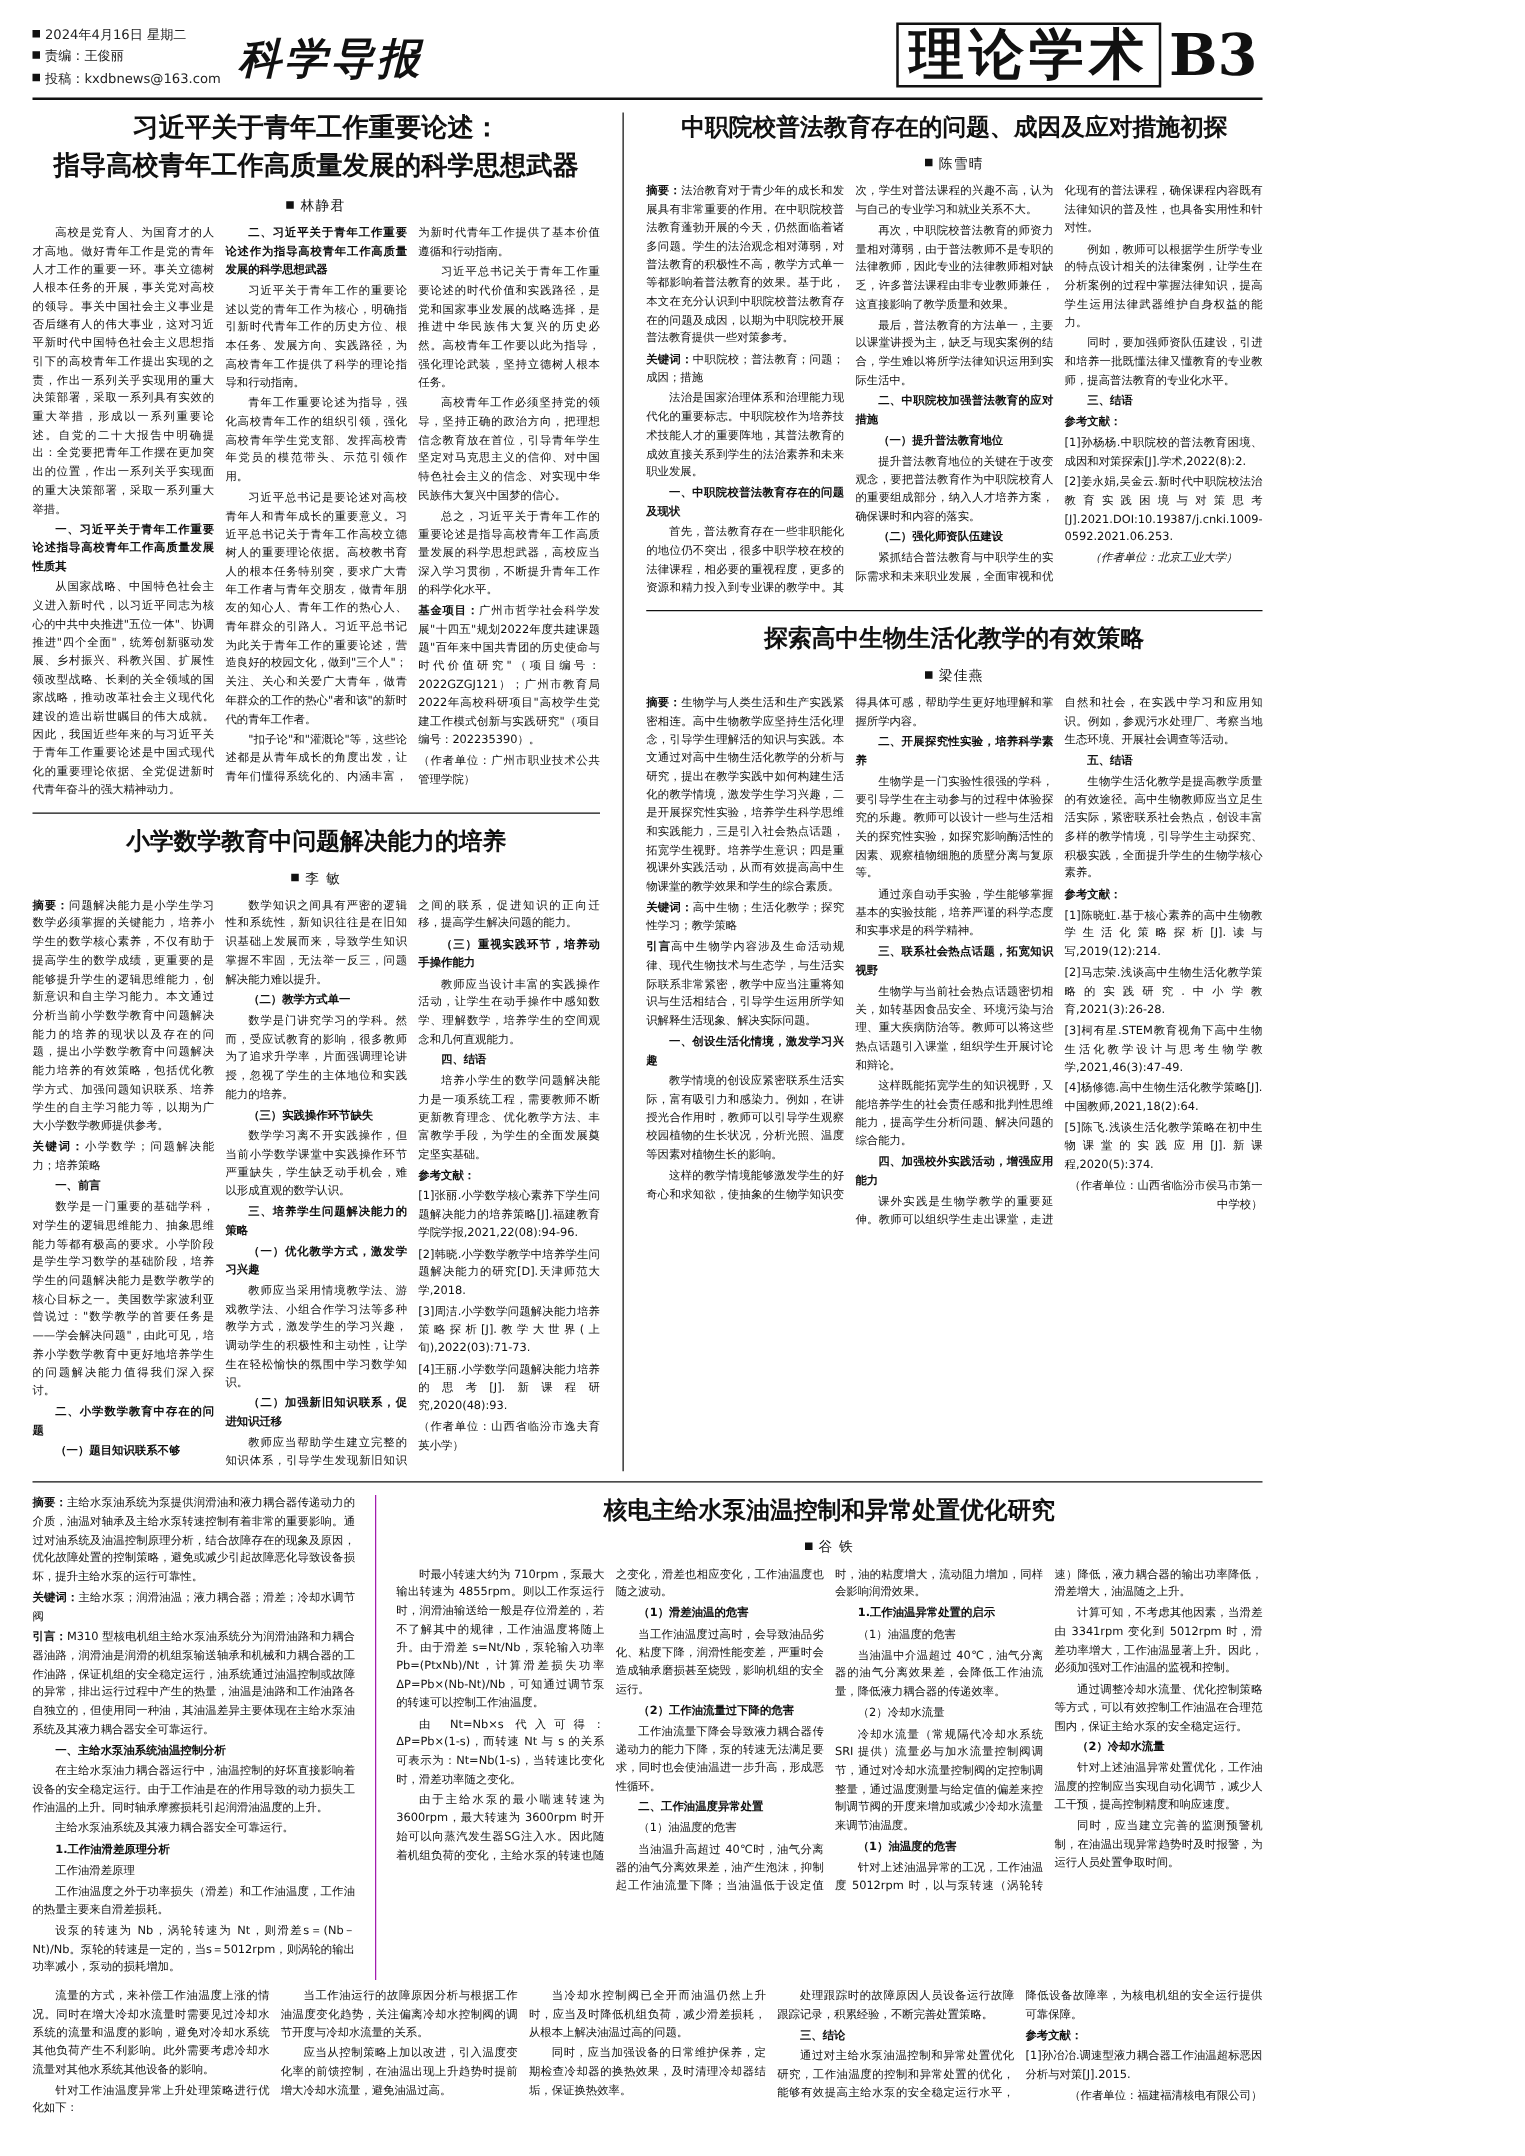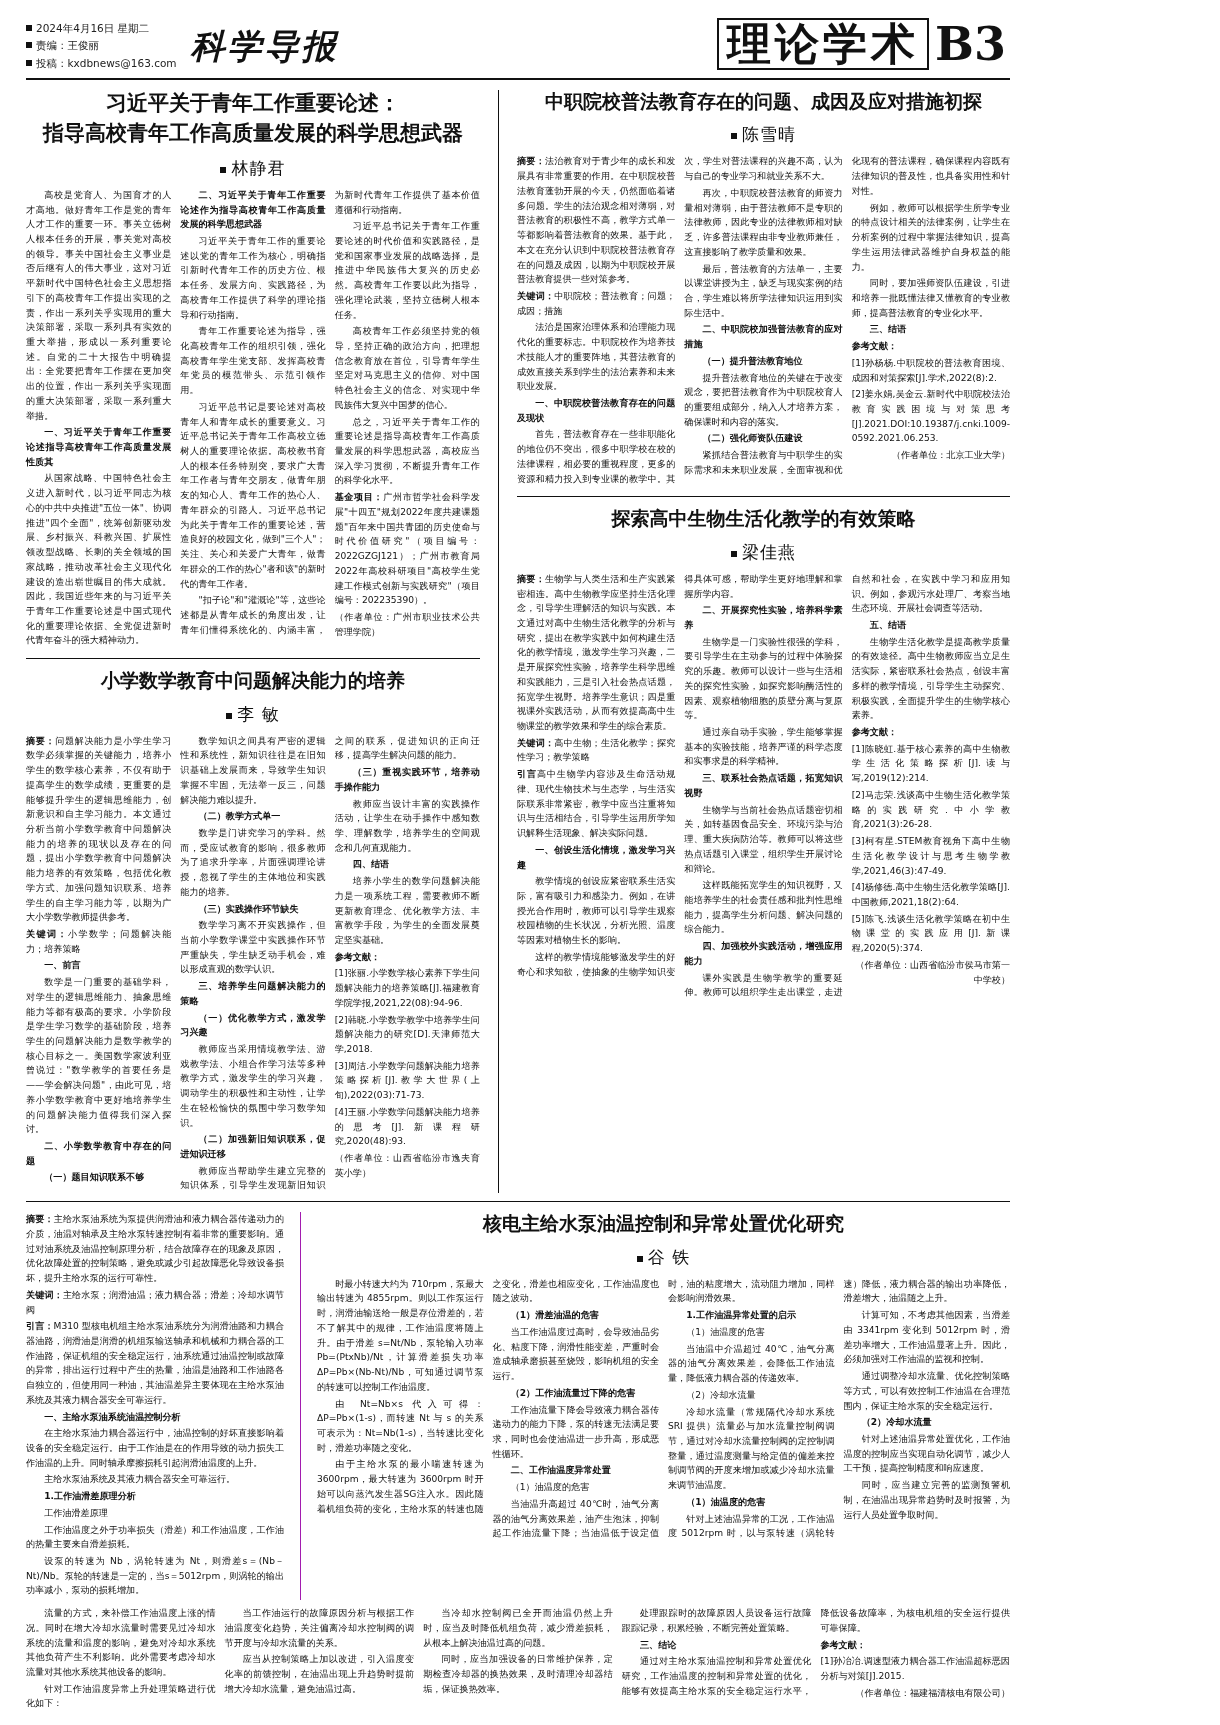--- a/index.html
+++ b/index.html
@@ -47,21 +47,21 @@
   
   .headline {
     text-align:center;
     font-family:Liberation Mono, monospace;
     font-weight:700;
     line-height:1.45;
     color:#111;
   }
   .byline {
     text-align:center;
-    font-size:17px;
+    font-size:11px;
     margin:6px 0 8px 0;
     letter-spacing:1px;
   }
   .byline .sq { display:inline-block; width:6px; height:6px; background:#111; margin-right:5px; vertical-align:1px;}
   .col-text {
     font-size:9.1px;
     line-height:1.62;
     text-align:justify;
     color:#111;
     text-justify:inter-ideograph;
@@ -185,21 +185,21 @@
           <p class="sub">（一）提升普法教育地位</p>
           <p>提升普法教育地位的关键在于改变观念，要把普法教育作为中职院校育人的重要组成部分，纳入人才培养方案，确保课时和内容的落实。</p>
           <p class="sub">（二）强化师资队伍建设</p>
           <p>紧抓结合普法教育与中职学生的实际需求和未来职业发展，全面审视和优化现有的普法课程，确保课程内容既有法律知识的普及性，也具备实用性和针对性。</p>
           <p>例如，教师可以根据学生所学专业的特点设计相关的法律案例，让学生在分析案例的过程中掌握法律知识，提高学生运用法律武器维护自身权益的能力。</p>
           <p>同时，要加强师资队伍建设，引进和培养一批既懂法律又懂教育的专业教师，提高普法教育的专业化水平。</p>
           <p class="sub">三、结语</p>
           <p class="noind"><b>参考文献：</b></p>
           <p class="noind">[1]孙杨杨.中职院校的普法教育困境、成因和对策探索[J].学术,2022(8):2.</p>
           <p class="noind">[2]姜永娟,吴金云.新时代中职院校法治教育实践困境与对策思考[J].2021.DOI:10.19387/j.cnki.1009-0592.2021.06.253.</p>
-          <p class="noind" style="text-align:right;">（作者单位：北京工业大学）</p>
+          <p class="noind" style="text-align:center;font-style:italic;">（作者单位：北京工业大学）</p>
         </div>
       </div>
 
       <div class="rule"></div>
 
       <div>
         <div class="headline h2">探索高中生物生活化教学的有效策略</div>
         <div class="byline"><span class="sq"></span><span>梁佳燕</span></div>
         <div class="col-text three">
           <p class="noind"><b>摘要：</b><span>生物学与人类生活和生产实践紧密相连。高中生物教学应坚持生活化理念，引导学生理解活的知识与实践。本文通过对高中生物生活化教学的分析与研究，提出在教学实践中如何构建生活化的教学情境，激发学生学习兴趣，二是开展探究性实验，培养学生科学思维和实践能力，三是引入社会热点话题，拓宽学生视野。培养学生意识；四是重视课外实践活动，从而有效提高高中生物课堂的教学效果和学生的综合素质。</span></p>

